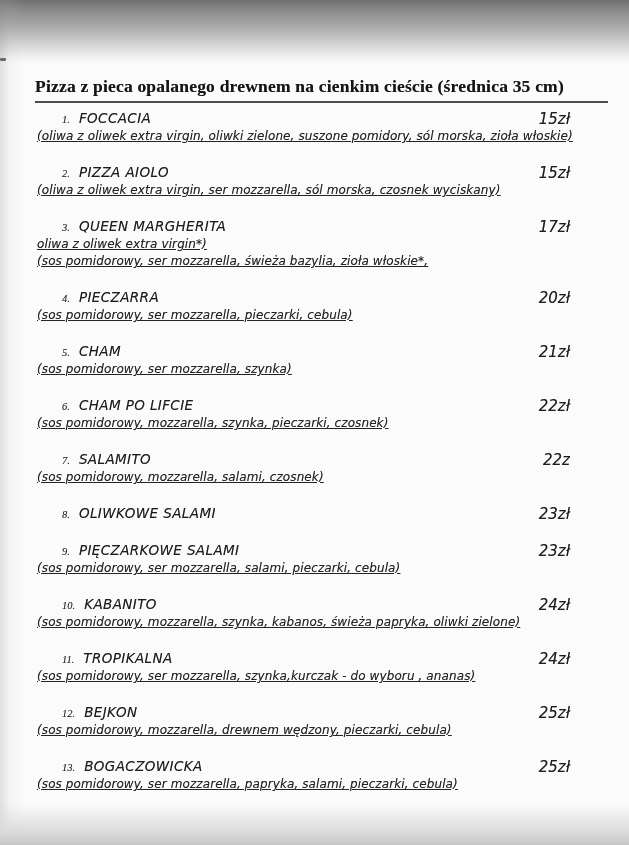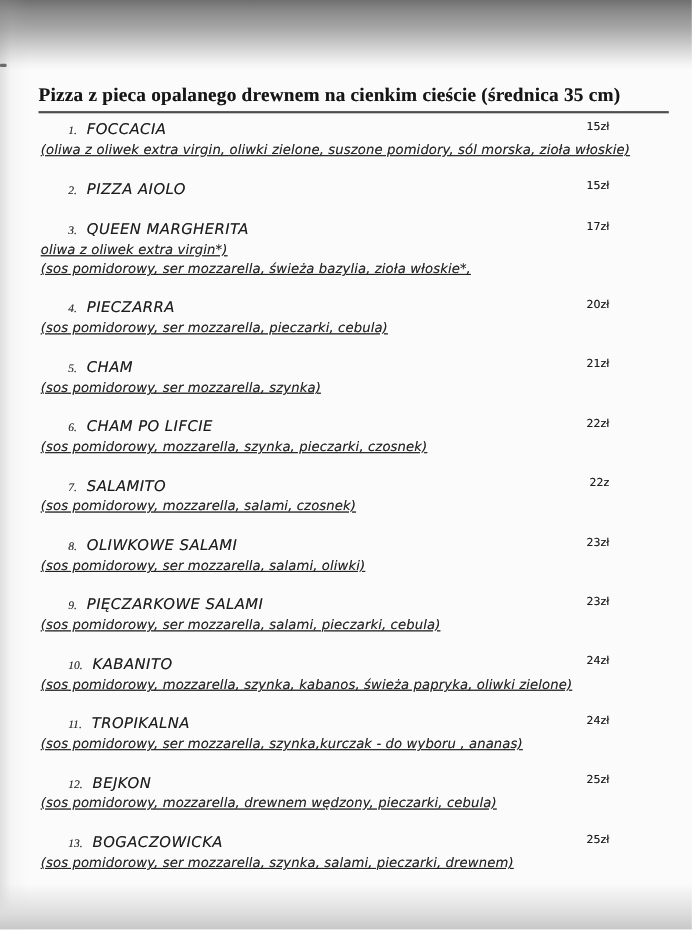--- a/index.html
+++ b/index.html
@@ -52,22 +52,23 @@
   }
   .name{
     font-style:italic;
     font-size:13.5px;
     letter-spacing:0.4px;
     color:#1d1d1d;
     text-shadow:0 0 0.5px rgba(0,0,0,0.45);
     white-space:nowrap;
   }
   .price{
-    position:absolute;right:16px;top:0;
-    font-size:10px;
+    position:absolute;right:0;top:0;
+    font-style:italic;
+    font-size:15px;
     color:#1d1d1d;
     text-shadow:0 0 0.5px rgba(0,0,0,0.45);
   }
   .desc{
     font-style:italic;
     font-size:12px;
     line-height:17px;
     color:#242424;
     letter-spacing:0.1px;
     text-shadow:0 0 0.4px rgba(0,0,0,0.4);
@@ -93,20 +94,21 @@
       </div>
       <div class="desc">(oliwa z oliwek extra virgin, oliwki zielone, suszone pomidory, sól morska, zioła włoskie)</div>
     </div>
 
     <div class="menu-item">
       <div class="name-row">
         <span class="num">2.</span>
         <span class="name">PIZZA AIOLO</span>
         <span class="price">15zł</span>
       </div>
+      <div class="desc">(oliwa z oliwek extra virgin, ser mozzarella, sól morska, czosnek wyciskany)</div>
     </div>
 
     <div class="menu-item">
       <div class="name-row">
         <span class="num">3.</span>
         <span class="name">QUEEN MARGHERITA</span>
         <span class="price">17zł</span>
       </div>
       <div class="desc">oliwa z oliwek extra virgin*)</div>
       <div class="desc">(sos pomidorowy, ser mozzarella, świeża bazylia, zioła włoskie*,</div>
@@ -147,21 +149,20 @@
       </div>
       <div class="desc">(sos pomidorowy, mozzarella, salami, czosnek)</div>
     </div>
 
     <div class="menu-item">
       <div class="name-row">
         <span class="num">8.</span>
         <span class="name">OLIWKOWE SALAMI</span>
         <span class="price">23zł</span>
       </div>
-      <div class="desc">(sos pomidorowy, ser mozzarella, salami, oliwki)</div>
     </div>
 
     <div class="menu-item">
       <div class="name-row">
         <span class="num">9.</span>
         <span class="name">PIĘCZARKOWE SALAMI</span>
         <span class="price">23zł</span>
       </div>
       <div class="desc">(sos pomidorowy, ser mozzarella, salami, pieczarki, cebula)</div>
     </div>
@@ -192,17 +193,17 @@
       </div>
       <div class="desc">(sos pomidorowy, mozzarella, drewnem wędzony, pieczarki, cebula)</div>
     </div>
 
     <div class="menu-item">
       <div class="name-row">
         <span class="num">13.</span>
         <span class="name">BOGACZOWICKA</span>
         <span class="price">25zł</span>
       </div>
-      <div class="desc">(sos pomidorowy, ser mozzarella, szynka, salami, pieczarki, drewnem)</div>
+      <div class="desc">(sos pomidorowy, ser mozzarella, papryka, salami, pieczarki, cebula)</div>
     </div>
 
   </div>
 </div>
 
 </body></html>

